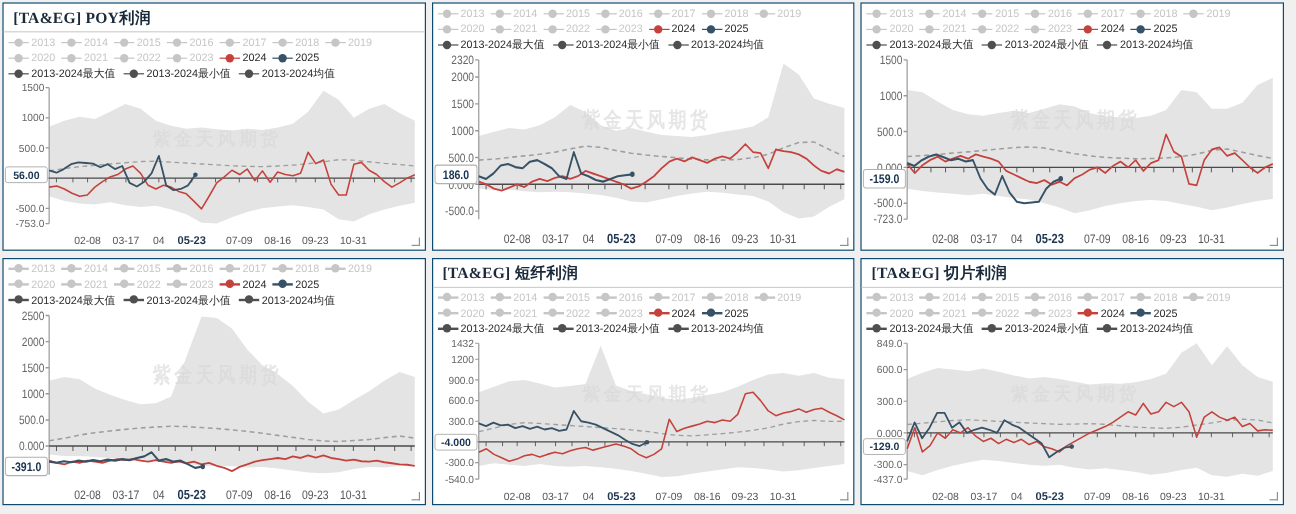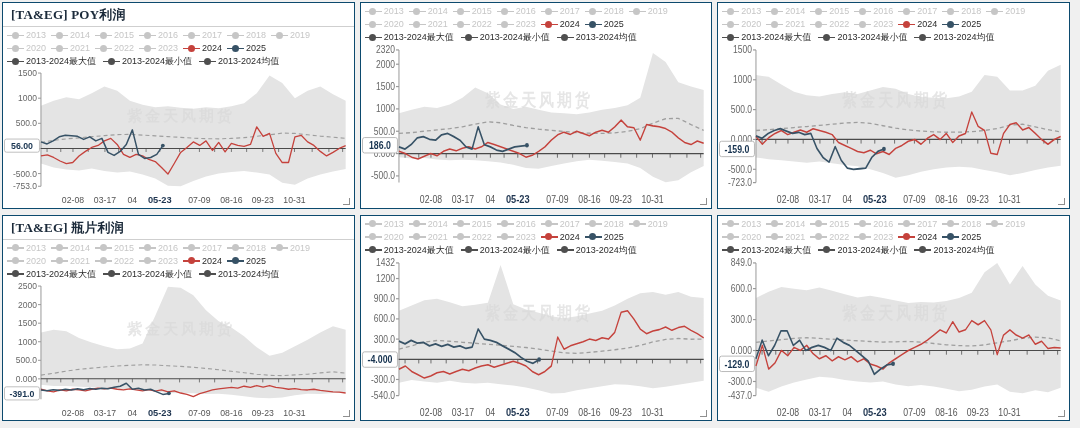--- a/index.html
+++ b/index.html
@@ -394,21 +394,20 @@
           <text x="156.95" y="134" text-anchor="middle" font-size="9.3" font-weight="bold" fill="#1f3550">05-23</text>
           <text x="196.6" y="134" text-anchor="middle" font-size="8.7" font-weight="normal" fill="#555555">07-09</text>
           <text x="228.625" y="134" text-anchor="middle" font-size="8.7" font-weight="normal" fill="#555555">08-16</text>
           <text x="260.03999999999996" y="134" text-anchor="middle" font-size="8.7" font-weight="normal" fill="#555555">09-23</text>
           <text x="291.76" y="134" text-anchor="middle" font-size="8.7" font-weight="normal" fill="#555555">10-31</text>
         </svg>
       </div>
     <i class="grip"></i>
   </section>
   <section class="panel">
-    <header class="panel-title">[TA&amp;EG] 瓶片利润</header>
     <div class="legend">
         <span class="litem year">
           <span class="lmark" style="color: rgb(198, 198, 198);"></span>
           <span class="ltxt" style="color: rgb(198, 198, 198);">2013</span>
         </span>
         <span class="litem year">
           <span class="lmark" style="color: rgb(198, 198, 198);"></span>
           <span class="ltxt" style="color: rgb(198, 198, 198);">2014</span>
         </span>
         <span class="litem year">
@@ -520,20 +519,21 @@
           <text x="156.95" y="134" text-anchor="middle" font-size="9.3" font-weight="bold" fill="#1f3550">05-23</text>
           <text x="196.6" y="134" text-anchor="middle" font-size="8.7" font-weight="normal" fill="#555555">07-09</text>
           <text x="228.625" y="134" text-anchor="middle" font-size="8.7" font-weight="normal" fill="#555555">08-16</text>
           <text x="260.03999999999996" y="134" text-anchor="middle" font-size="8.7" font-weight="normal" fill="#555555">09-23</text>
           <text x="291.76" y="134" text-anchor="middle" font-size="8.7" font-weight="normal" fill="#555555">10-31</text>
         </svg>
       </div>
     <i class="grip"></i>
   </section>
   <section class="panel">
+    <header class="panel-title">[TA&amp;EG] 短纤利润</header>
     <div class="legend">
         <span class="litem year">
           <span class="lmark" style="color: rgb(198, 198, 198);"></span>
           <span class="ltxt" style="color: rgb(198, 198, 198);">2013</span>
         </span>
         <span class="litem year">
           <span class="lmark" style="color: rgb(198, 198, 198);"></span>
           <span class="ltxt" style="color: rgb(198, 198, 198);">2014</span>
         </span>
         <span class="litem year">
@@ -649,20 +649,21 @@
           <text x="156.95" y="134" text-anchor="middle" font-size="9.3" font-weight="bold" fill="#1f3550">05-23</text>
           <text x="196.6" y="134" text-anchor="middle" font-size="8.7" font-weight="normal" fill="#555555">07-09</text>
           <text x="228.625" y="134" text-anchor="middle" font-size="8.7" font-weight="normal" fill="#555555">08-16</text>
           <text x="260.03999999999996" y="134" text-anchor="middle" font-size="8.7" font-weight="normal" fill="#555555">09-23</text>
           <text x="291.76" y="134" text-anchor="middle" font-size="8.7" font-weight="normal" fill="#555555">10-31</text>
         </svg>
       </div>
     <i class="grip"></i>
   </section>
   <section class="panel">
+    <header class="panel-title">[TA&amp;EG] 切片利润</header>
     <div class="legend">
         <span class="litem year">
           <span class="lmark" style="color: rgb(198, 198, 198);"></span>
           <span class="ltxt" style="color: rgb(198, 198, 198);">2013</span>
         </span>
         <span class="litem year">
           <span class="lmark" style="color: rgb(198, 198, 198);"></span>
           <span class="ltxt" style="color: rgb(198, 198, 198);">2014</span>
         </span>
         <span class="litem year">

